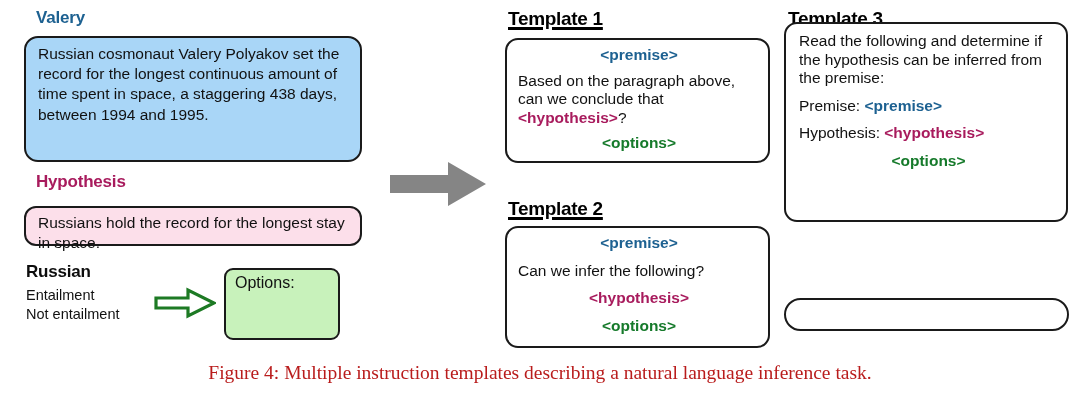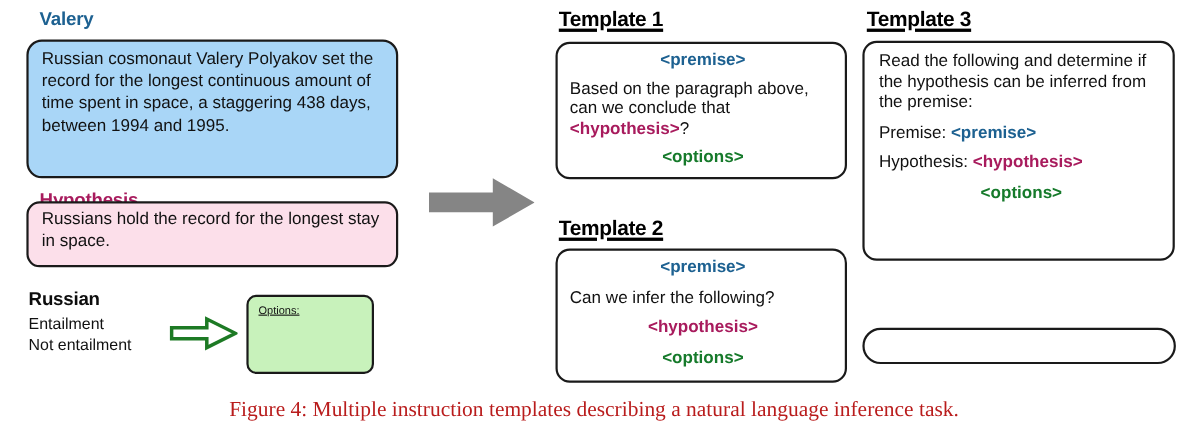--- a/index.html
+++ b/index.html
@@ -69,21 +69,21 @@
   #target-heading { left: 26px; top: 262px; color: #0d0d0d; font-size: 17px; }
 
   #premise-box {
     left: 24px; top: 36px; width: 338px; height: 126px;
     background: #a9d6f7;
     padding: 6px 10px 0 12px;
   }
   #premise-box .body-txt { font-size: 15.5px; line-height: 20.2px; }
 
   #hypothesis-box {
-    left: 24px; top: 183px; width: 338px; height: 60px;
+    left: 24px; top: 206px; width: 338px; height: 40px;
     background: #fcdfea;
     padding: 5px 10px 0 12px;
     border-radius: 12px;
   }
   #hypothesis-box .body-txt { font-size: 15.5px; line-height: 20.2px; }
 
   #target-list {
     position: absolute;
     left: 26px; top: 286px;
     font-size: 14.5px;
@@ -91,21 +91,21 @@
     color: #111111;
   }
 
   #options-box {
     left: 224px; top: 268px; width: 116px; height: 72px;
     background: #c8f2bb;
     border-radius: 9px;
     border-width: 2.5px;
     padding: 3px 0 0 9px;
   }
-  #options-box .body-txt { font-size: 10px; line-height: 19px; text-decoration: underline; }
+  #options-box .body-txt { font-size: 16px; line-height: 19px; }
   #options-box .opt-row { display: block; }
   #options-box .dash { display: inline-block; width: 17px; }
 
   
   #green-arrow {
     position: absolute;
     left: 154px; top: 287px;
     width: 62px; height: 32px;
   }
 
@@ -127,21 +127,21 @@
   #t2-heading { left: 508px; top: 198px; }
   #t2-box {
     left: 505px; top: 226px; width: 265px; height: 122px;
     padding: 6px 8px 0 11px;
     border-radius: 13px;
   }
 
   
   #t3-heading { left: 788px; top: 8px; }
   #t3-box {
-    left: 784px; top: 37px; width: 284px; height: 200px;
+    left: 784px; top: 22px; width: 284px; height: 200px;
     padding: 8px 8px 0 13px;
     border-radius: 13px;
   }
 
   #t4-heading { left: 788px; top: 268px; }
   #t4-box {
     left: 784px; top: 298px; width: 285px; height: 33px;
     border-radius: 17px;
   }
 

